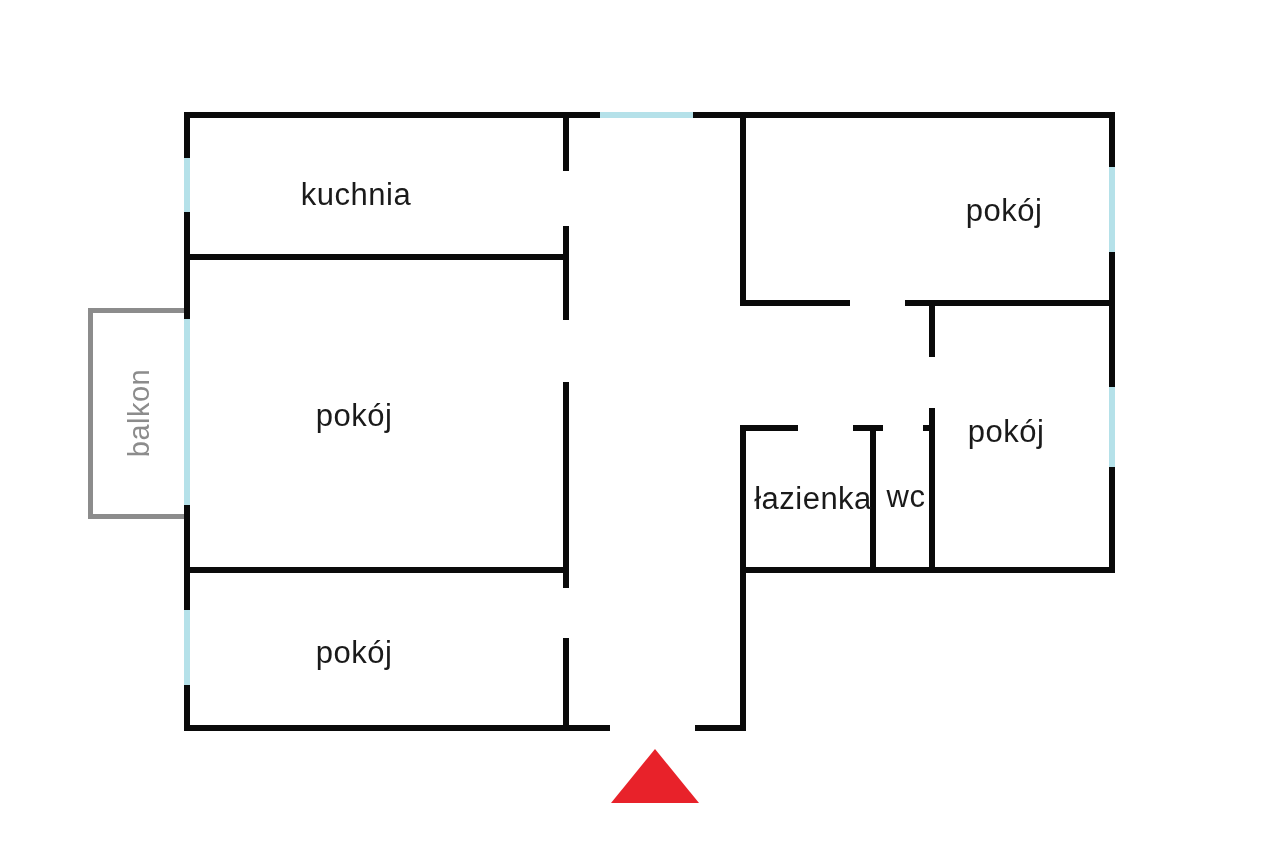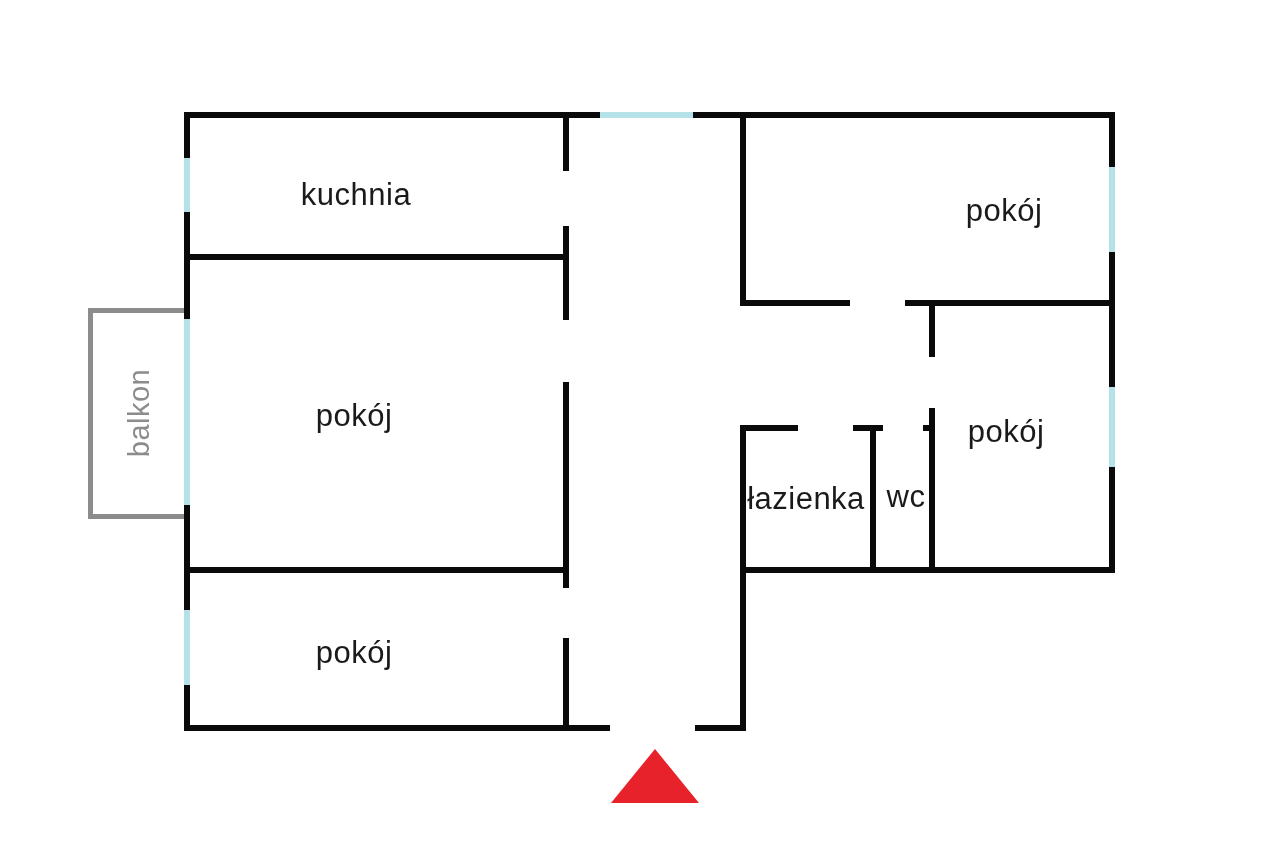--- a/index.html
+++ b/index.html
@@ -46,21 +46,21 @@
     color: var(--balcony, #8c8c8c);
     font-size: 29px;
     transform: translate(-50%, -50%) rotate(-90deg);
   }
   .label-kuchnia        { left: 356px;  top: 195px; }
   .label-pokoj-left     { left: 354px;  top: 416px; }
   .label-pokoj-bottom   { left: 354px;  top: 653px; }
   .label-pokoj-topright { left: 1004px; top: 211px; }
   .label-pokoj-right    { left: 1006px; top: 432px; }
   .label-przedpokoj     { left: 720px;  top: 368px; }
-  .label-lazienka       { left: 806px;  top: 499px; }
+  .label-lazienka       { left: 806px;  top: 499px; padding-left: 14px; }
   .label-wc             { left: 906px;  top: 497px; text-align: center; }
   .label-balkon         { left: 139px;  top: 413px; }
   .entrance {
     position: absolute;
     left: 611px;
     top: 749px;
     width: 0;
     height: 0;
     border-left: 44px solid transparent;
     border-right: 44px solid transparent;

